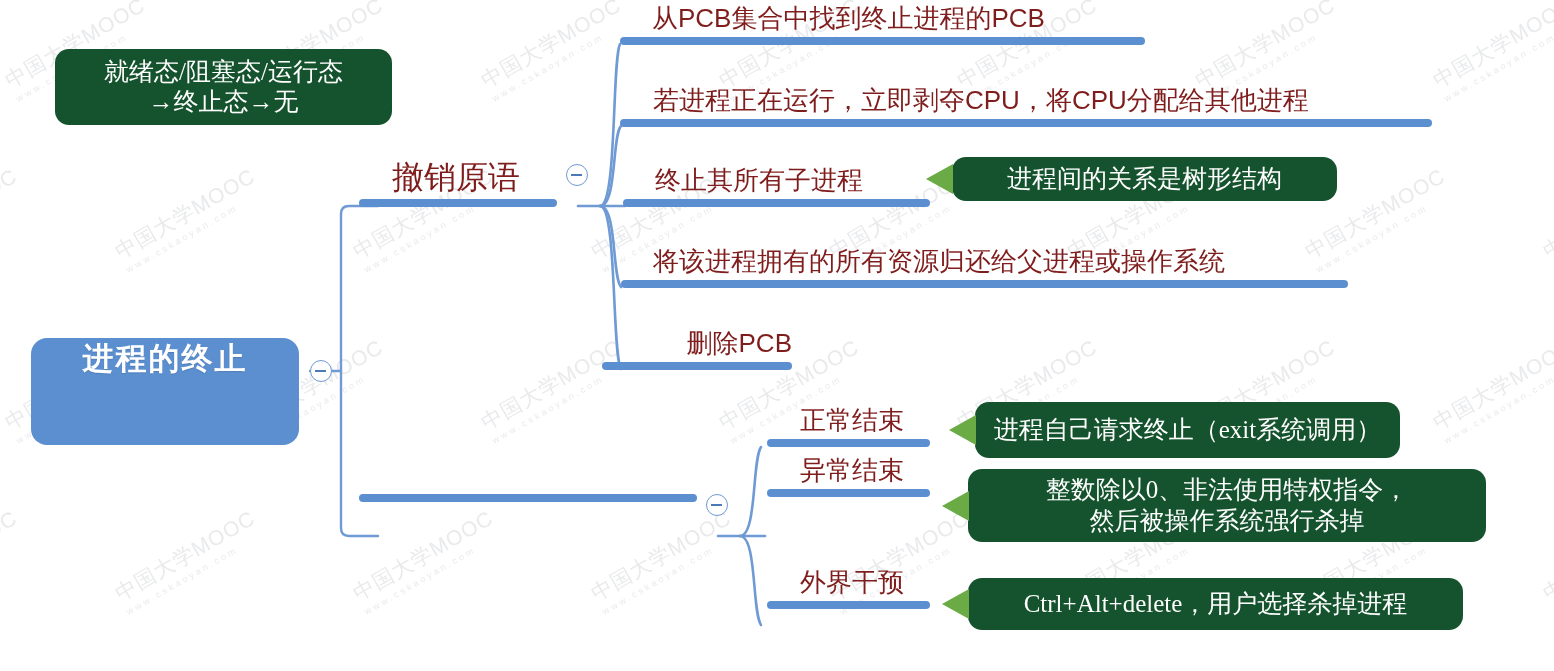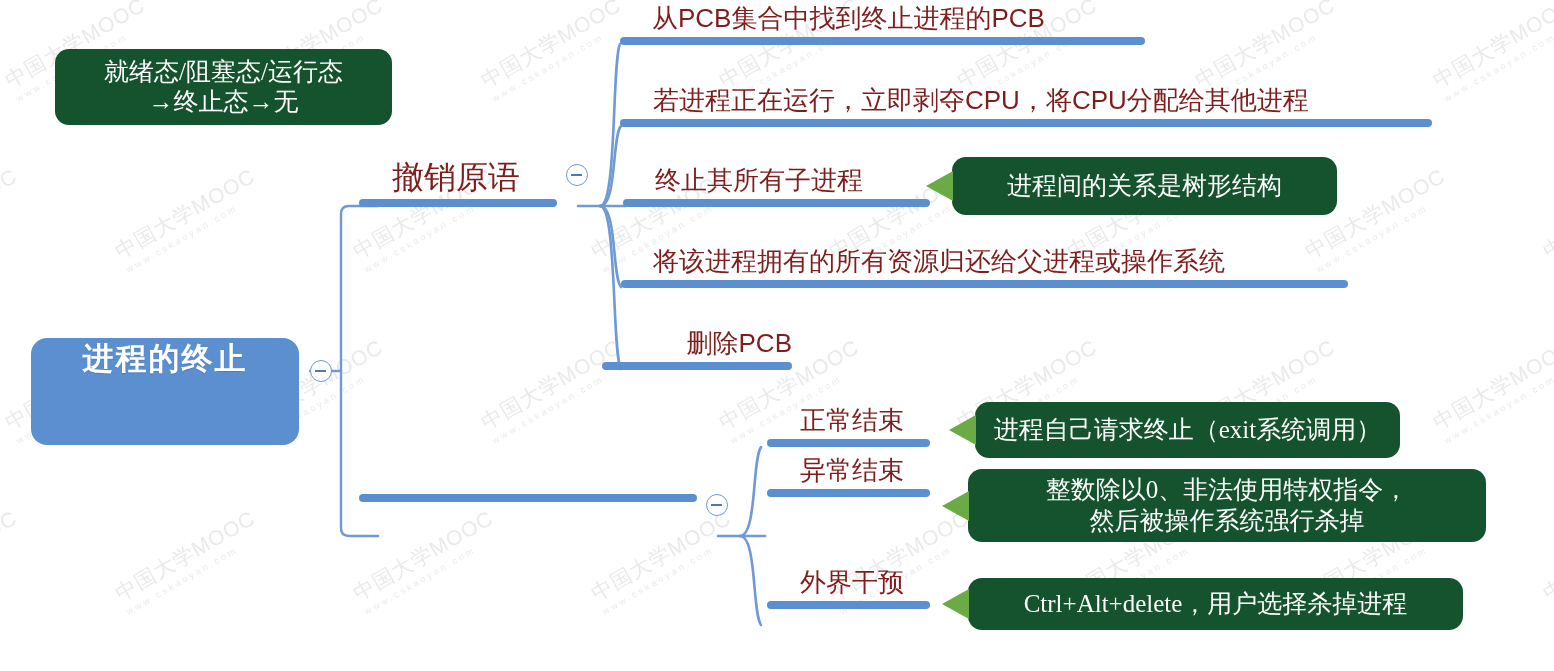--- a/index.html
+++ b/index.html
@@ -273,21 +273,21 @@
   </div>
 
   <div class="callout" style="left:55px; top:49px; width:337px; height:76px;">
     <span class="callout-text">就绪态/阻塞态/运行态
 →终止态→无</span>
     <svg class="tail tail-dr" width="90" height="58" viewBox="0 0 90 58">
       <path d="M 2,0 L 88,56 L 22,30 Z" fill="#6aab45"></path>
     </svg>
   </div>
 
-  <div class="callout" style="left:952px; top:157px; width:385px; height:58px;">
+  <div class="callout" style="left:952px; top:157px; width:385px; height:44px;">
     <span class="tail tail-left"></span>
     <span class="callout-text">进程间的关系是树形结构</span>
   </div>
 
   <div class="callout" style="left:975px; top:402px; width:425px; height:56px;">
     <span class="tail tail-left"></span>
     <span class="callout-text">进程自己请求终止（exit系统调用）</span>
   </div>
 
   <div class="callout" style="left:968px; top:469px; width:518px; height:73px;">

